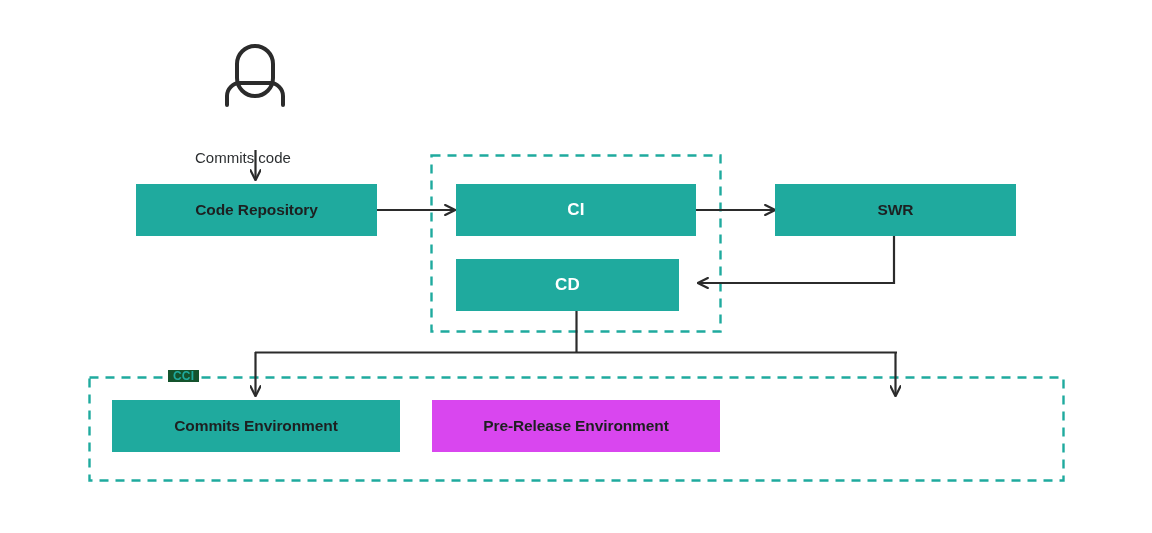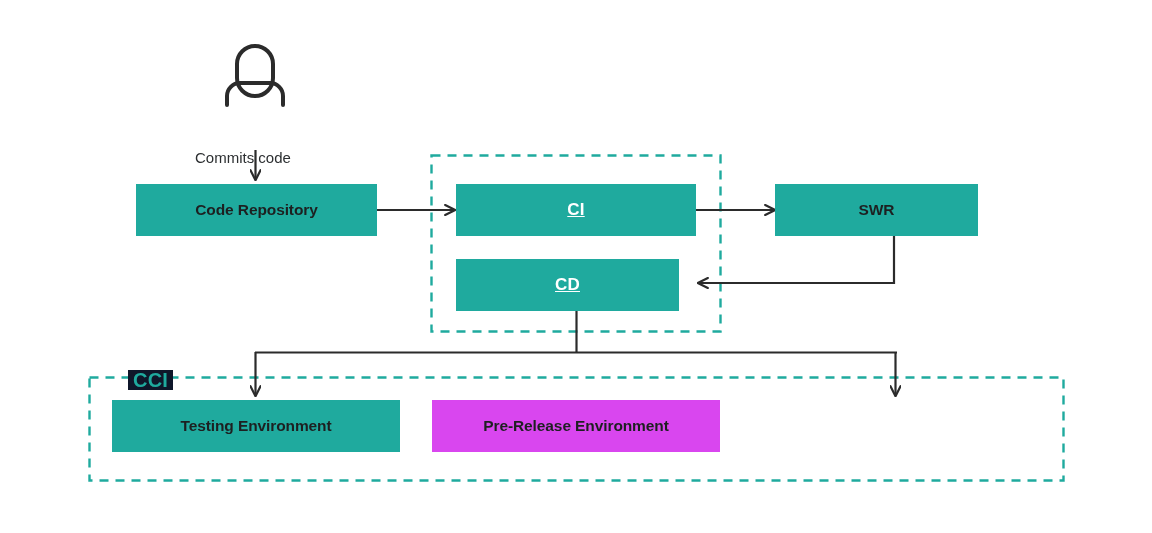--- a/index.html
+++ b/index.html
@@ -38,38 +38,38 @@
     color: #1d2021;
     font-weight: bold;
     font-size: 15.5px;
     letter-spacing: -0.1px;
   }
   .node-light {
     color: #ffffff;
     font-weight: bold;
     font-size: 17px;
     letter-spacing: 0.2px;
-    text-decoration: underline;
   }
   .caption {
     position: absolute;
     color: #2c2f31;
     font-size: 15px;
     font-weight: normal;
     white-space: nowrap;
   }
   .group-label {
     position: absolute;
-    font-size: 20px;
+    font-size: 12px;
     font-weight: bold;
     letter-spacing: 0.2px;
-    background: #0f172a;
+    background: #14532d;
     padding: 0 5px;
     white-space: nowrap;
     line-height: 1;
+    margin-left: 40px;
   }
 </style>
 </head>
 <body>
 
 <div id="canvas">
 
   <svg class="svg-layer" viewBox="0 0 1152 533" xmlns="http://www.w3.org/2000/svg">
     <defs>
       <marker id="arrow-r" viewBox="0 0 10 10" refX="9.2" refY="5" markerWidth="5.2" markerHeight="5.2" orient="auto-start-reverse">
@@ -117,28 +117,28 @@
   </div>
 
   <div class="node node-light" style="left:456px; top:184px; width:240px; height:52px; background:#1FAA9E;">
     <span>CI</span>
   </div>
 
   <div class="node node-light" style="left:456px; top:259px; width:223px; height:52px; background:#1FAA9E;">
     <span>CD</span>
   </div>
 
-  <div class="node node-dark" style="left:775px; top:184px; width:203px; height:52px; background:#1FAA9E;">
+  <div class="node node-dark" style="left:775px; top:184px; width:241px; height:52px; background:#1FAA9E;">
     <span>SWR</span>
   </div>
 
   <div class="group-label" style="left:128px; top:370px; color:#1FAA9E;">CCI</div>
 
   <div class="node node-dark" style="left:112px; top:400px; width:288px; height:52px; background:#1FAA9E;">
-    <span>Testing Environment</span>
+    <span>Commits Environment</span>
   </div>
 
   <div class="node node-dark" style="left:432px; top:400px; width:288px; height:52px; background:#d946ef;">
     <span>Pre-Release Environment</span>
   </div>
 
 
 </div>
 
 </body></html>

